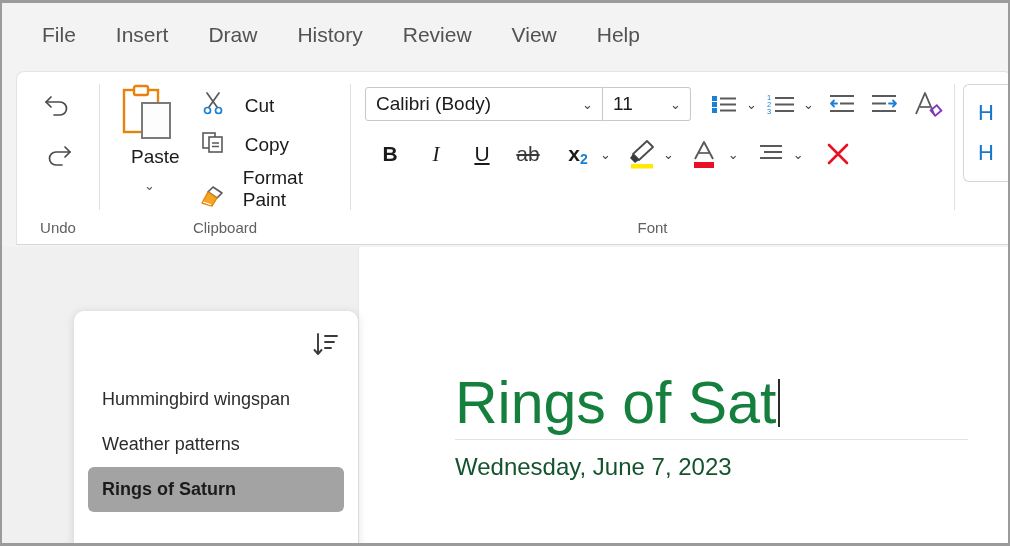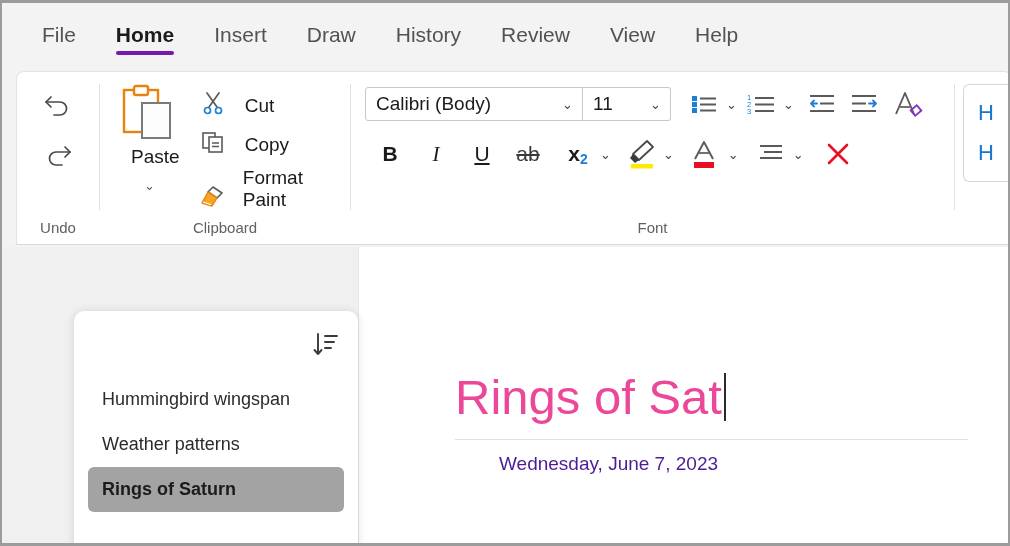--- a/index.html
+++ b/index.html
@@ -96,21 +96,21 @@
   .font-row.r1 { gap: 0; }
   .font-row.r2 { margin-top: 14px; padding-left: 6px; }
   .combo {
     height: 34px; border: 1px solid #c8c8c8; background: #fff;
     display: flex; align-items: center;
     font-size: 19px; color: #1b1b1b;
     cursor: pointer;
   }
   .combo .val { padding: 0 8px 0 10px; flex: 1; white-space: nowrap; overflow: hidden; }
   .combo .cv { padding-right: 9px; font-size: 13px; color: #444; }
-  .combo.fontname { width: 218px; border-radius: 3px 0 0 3px; gap: 44px; }
+  .combo.fontname { width: 238px; border-radius: 3px 0 0 3px; gap: 44px; }
   .combo.fontsize { width: 88px; border-radius: 0 3px 3px 0; border-left: none; }
   .fbtn {
     min-width: 34px; height: 36px; margin-left: 2px;
     display: flex; align-items: center; justify-content: center;
     border-radius: 4px; cursor: pointer;
   }
   .caret { font-size: 13px; color: #444; padding: 0 5px; cursor: pointer; }
   .ftext { font-size: 21px; color: #1b1b1b; }
 
   
@@ -169,48 +169,46 @@
   }
   .pitem.selected { background: #a3a3a3; font-weight: bold; color: #1b1b1b; }
 
   .notepane {
     position: absolute; left: 356px; top: 0; right: 0; bottom: 0;
     background: #ffffff;
     border-left: 1px solid #e8e8e8;
   }
   .note-title {
     position: absolute; left: 96px; top: 122px;
-    font-size: 49px; color: #ec4899;
+    font-size: 59px; color: #15803d;
     white-space: nowrap;
     display: flex; align-items: center;
   }
   .caret-bar {
     display: inline-block;
     width: 2px; height: 48px; background: #2b2b2b;
     margin-left: 2px;
   }
   .title-rule {
     position: absolute; left: 96px; top: 192px; right: 40px;
     height: 1px; background: #e2e2e2;
   }
   .note-date {
     position: absolute; left: 96px; top: 206px;
-    font-size: 19px; color: #4c1d95;
+    font-size: 24px; color: #14532d;
     white-space: nowrap;
-    margin-left: 44px;
   }
 </style>
 </head>
 <body>
 
 <div id="app">
 
   <div class="tabstrip">
     <div class="tab"><span>File</span></div>
-    <div class="tab active"><span>Home</span></div>
     <div class="tab"><span>Insert</span></div>
     <div class="tab"><span>Draw</span></div>
     <div class="tab"><span>History</span></div>
     <div class="tab"><span>Review</span></div>
     <div class="tab"><span>View</span></div>
     <div class="tab"><span>Help</span></div>
   </div>
 
   <div class="ribbon">
 

